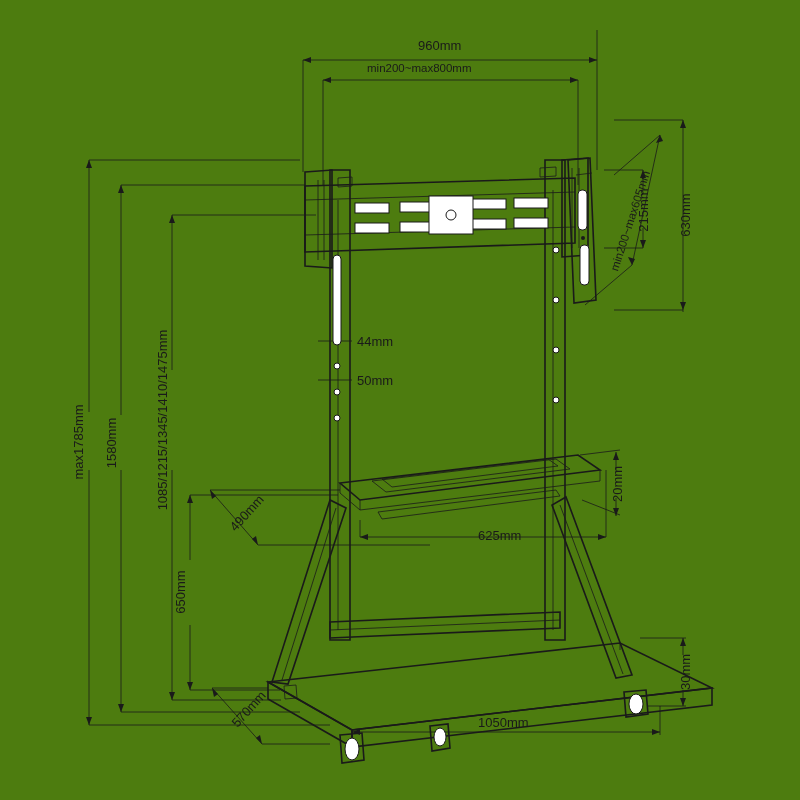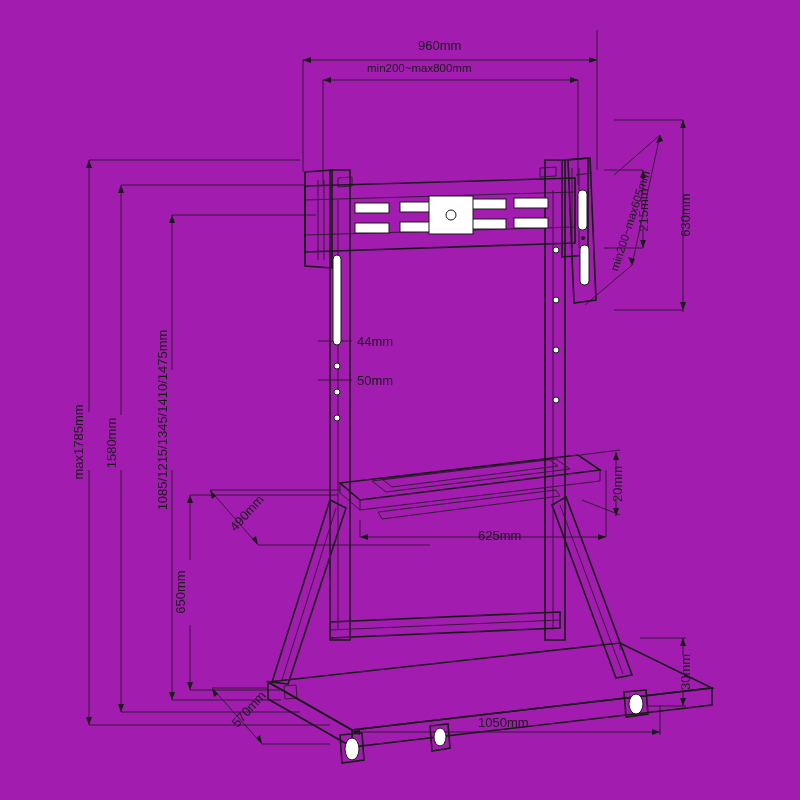--- a/index.html
+++ b/index.html
@@ -7,21 +7,21 @@
     padding: 0;
     background: #ffffff;
   }
   body {
     font-family: "Liberation Sans", sans-serif;
   }
   #stage {
     position: relative;
     width: 800px;
     height: 800px;
-    background: #a21caf;
+    background: #4d7c0f;
     overflow: hidden;
   }
   #stage svg {
     position: absolute;
     top: 0;
     left: 0;
   }
   .dim-text {
     font-family: "Liberation Sans", sans-serif;
     font-size: 13px;

